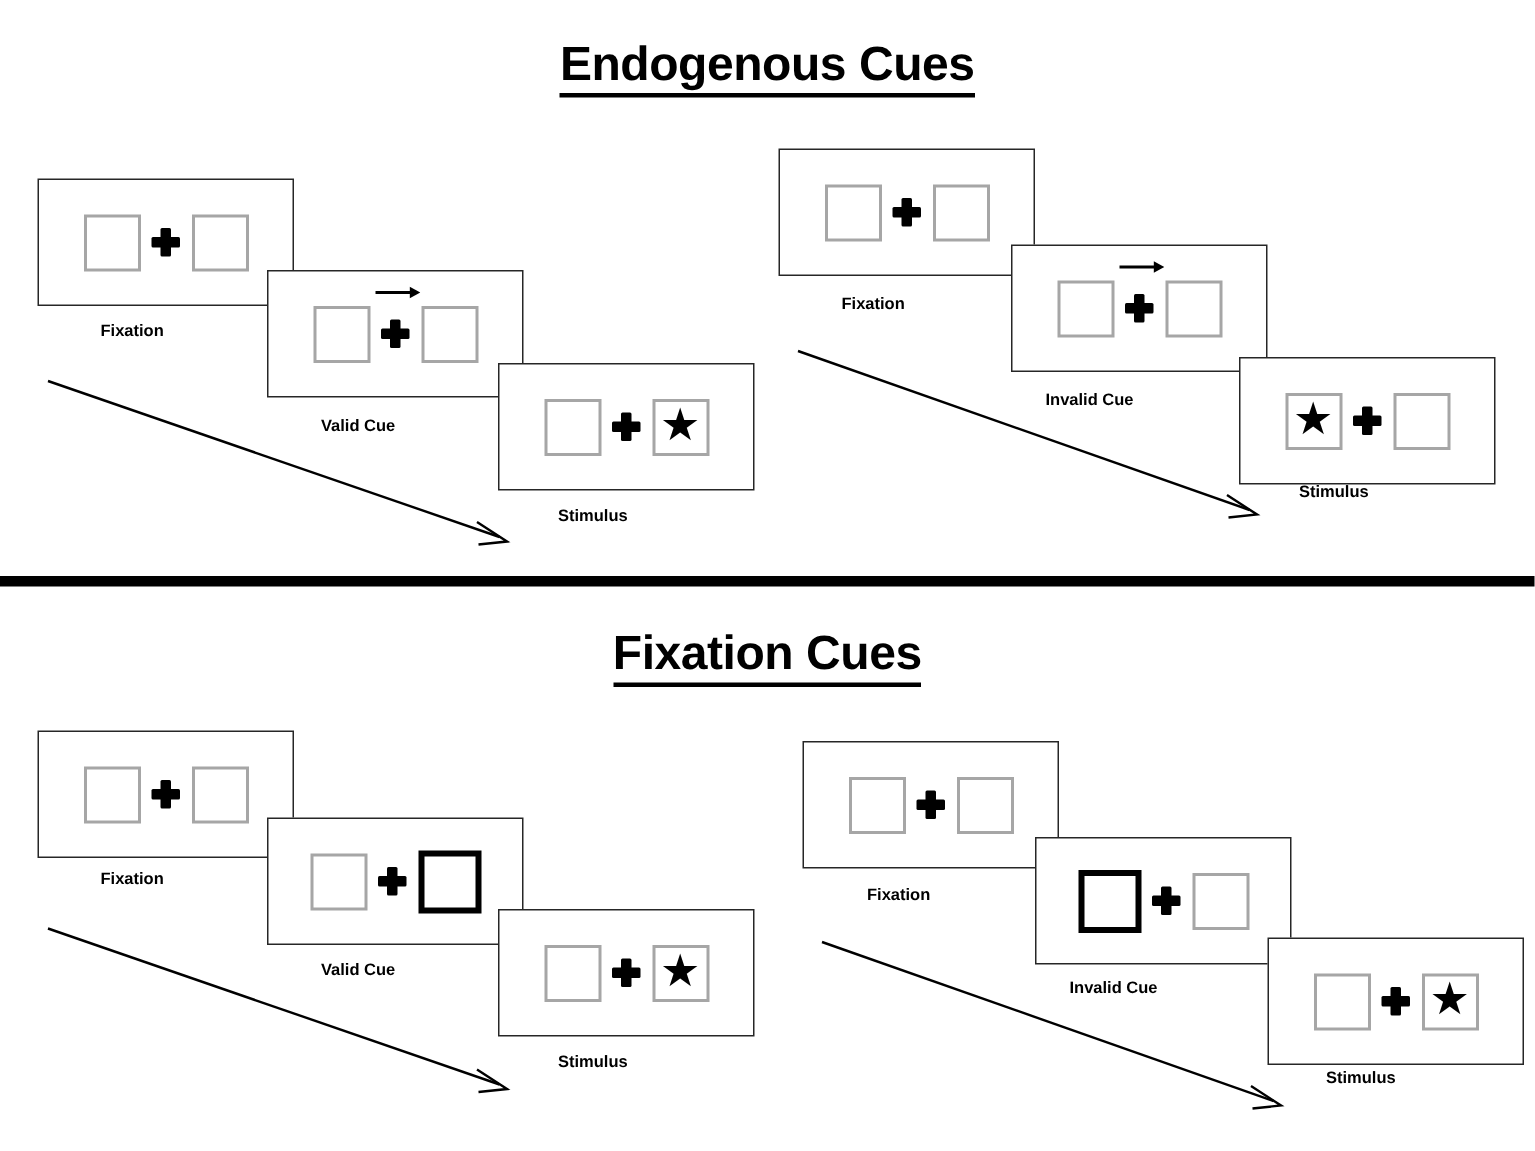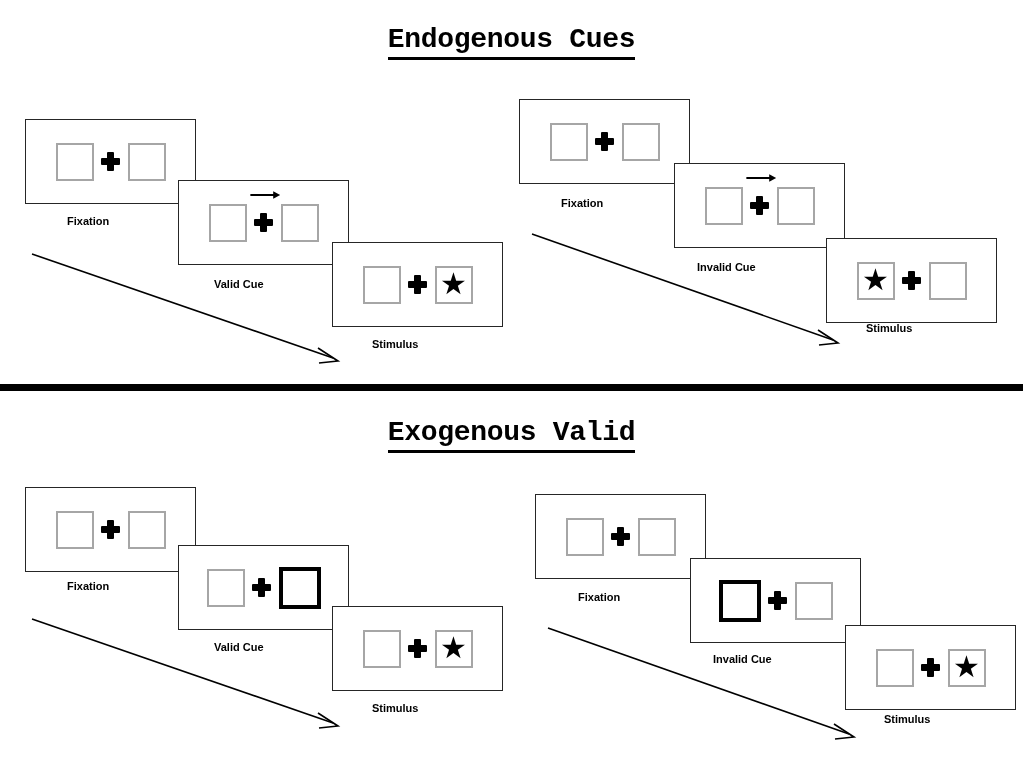--- a/index.html
+++ b/index.html
@@ -15,24 +15,23 @@
     font-family: "Liberation Sans", sans-serif;
     color: #000000;
   }
 
   
   .section-title {
     position: absolute;
     left: 0;
     width: 1023px;
     text-align: center;
-    font-size: 28px;
+    font-size: 32px;
     font-weight: bold;
     letter-spacing: -0.3px;
-    font-family: Liberation Mono, monospace;
   }
   .section-title span.title-text {
     border-bottom: 3px solid #000;
     padding-bottom: 2px;
   }
   #title-endogenous { top: 24px; }
   #title-exogenous  { top: 417px; }
 
   
   .divider {
@@ -226,21 +225,21 @@
 <div class="caption" style="left:866px; top:322px;">Stimulus</div>
 
 <svg class="time-arrow" style="left:528px; top:228px; width:320px; height:125px;" viewBox="0 0 320 125">
   <line x1="4" y1="6" x2="305" y2="112" stroke="#000" stroke-width="1.6"></line>
   <polyline points="290,102 310,115 291,117" fill="none" stroke="#000" stroke-width="1.6"></polyline>
 </svg>
 
 <div class="divider"></div>
 
 <div class="section-title" id="title-exogenous">
-  <span class="title-text">Exogenous Valid</span>
+  <span class="title-text">Fixation Cues</span>
 </div>
 
 <div class="panel" style="left:25px; top:487px; width:171px; height:85px;">
   <div class="panel-inner">
     <div class="sqbox"></div>
     <div class="plus">
       <div class="pv"></div>
         <div class="ph"></div>
     </div>
     <div class="sqbox"></div>

